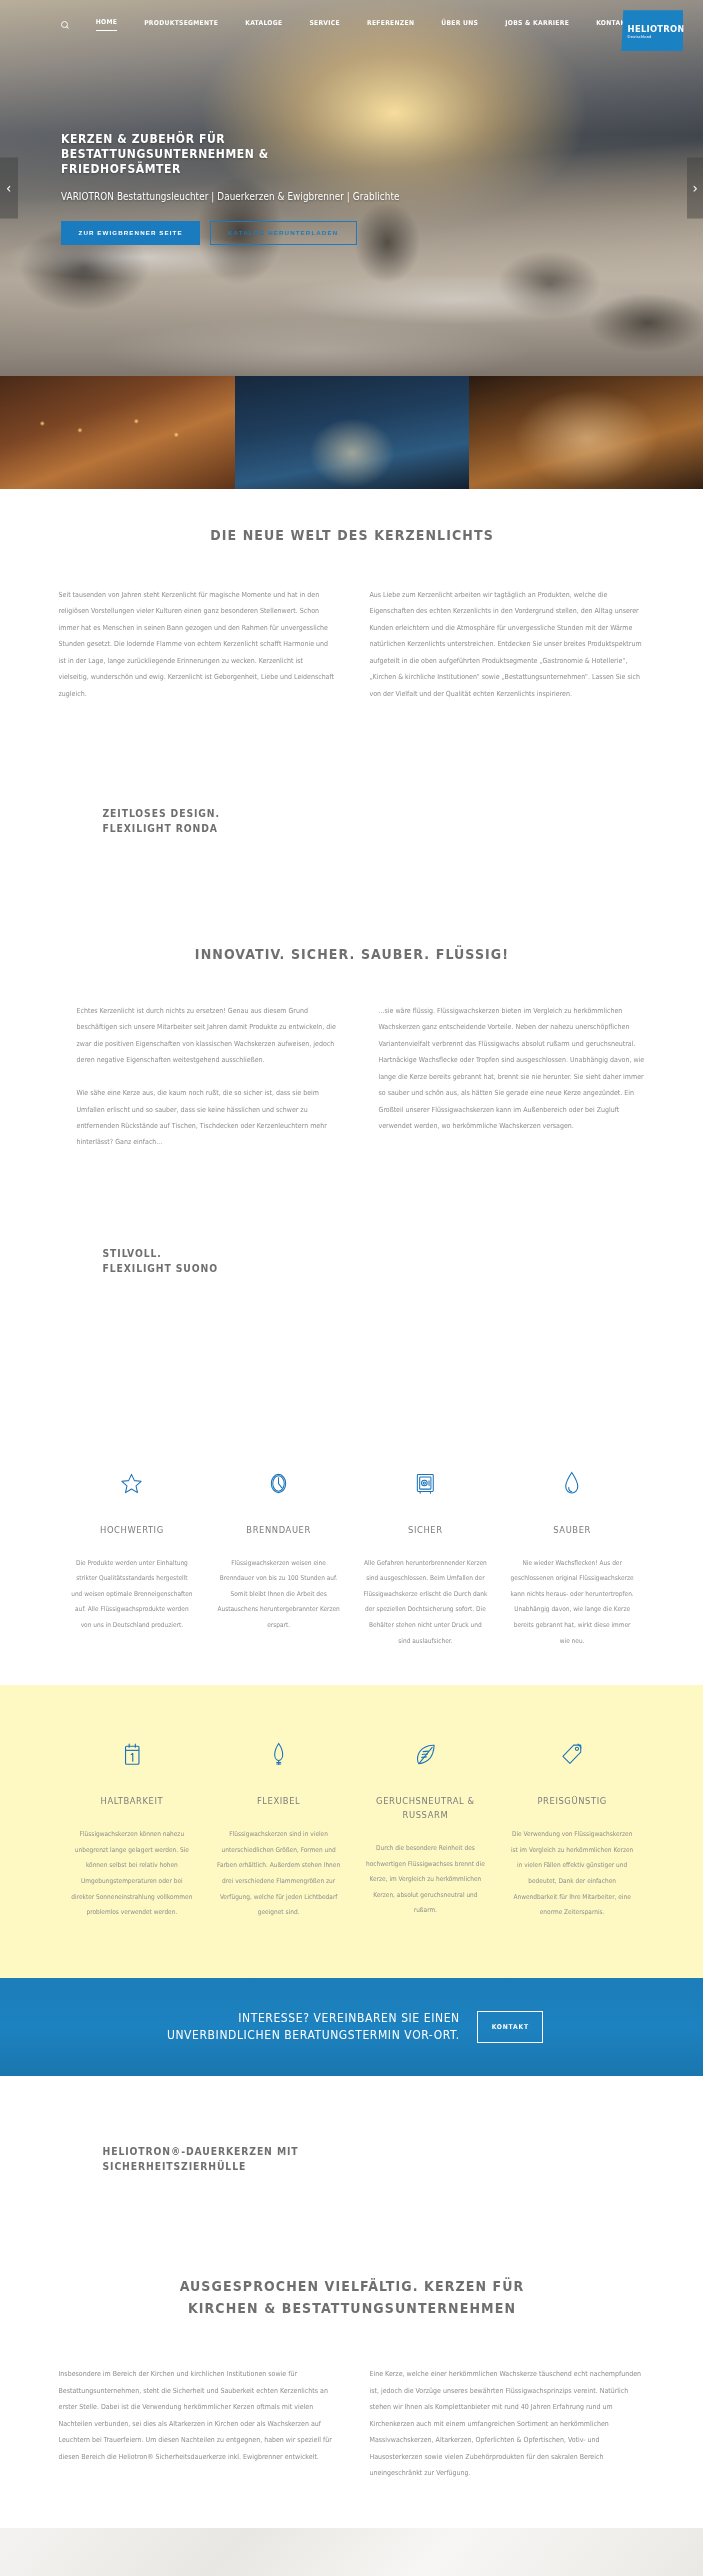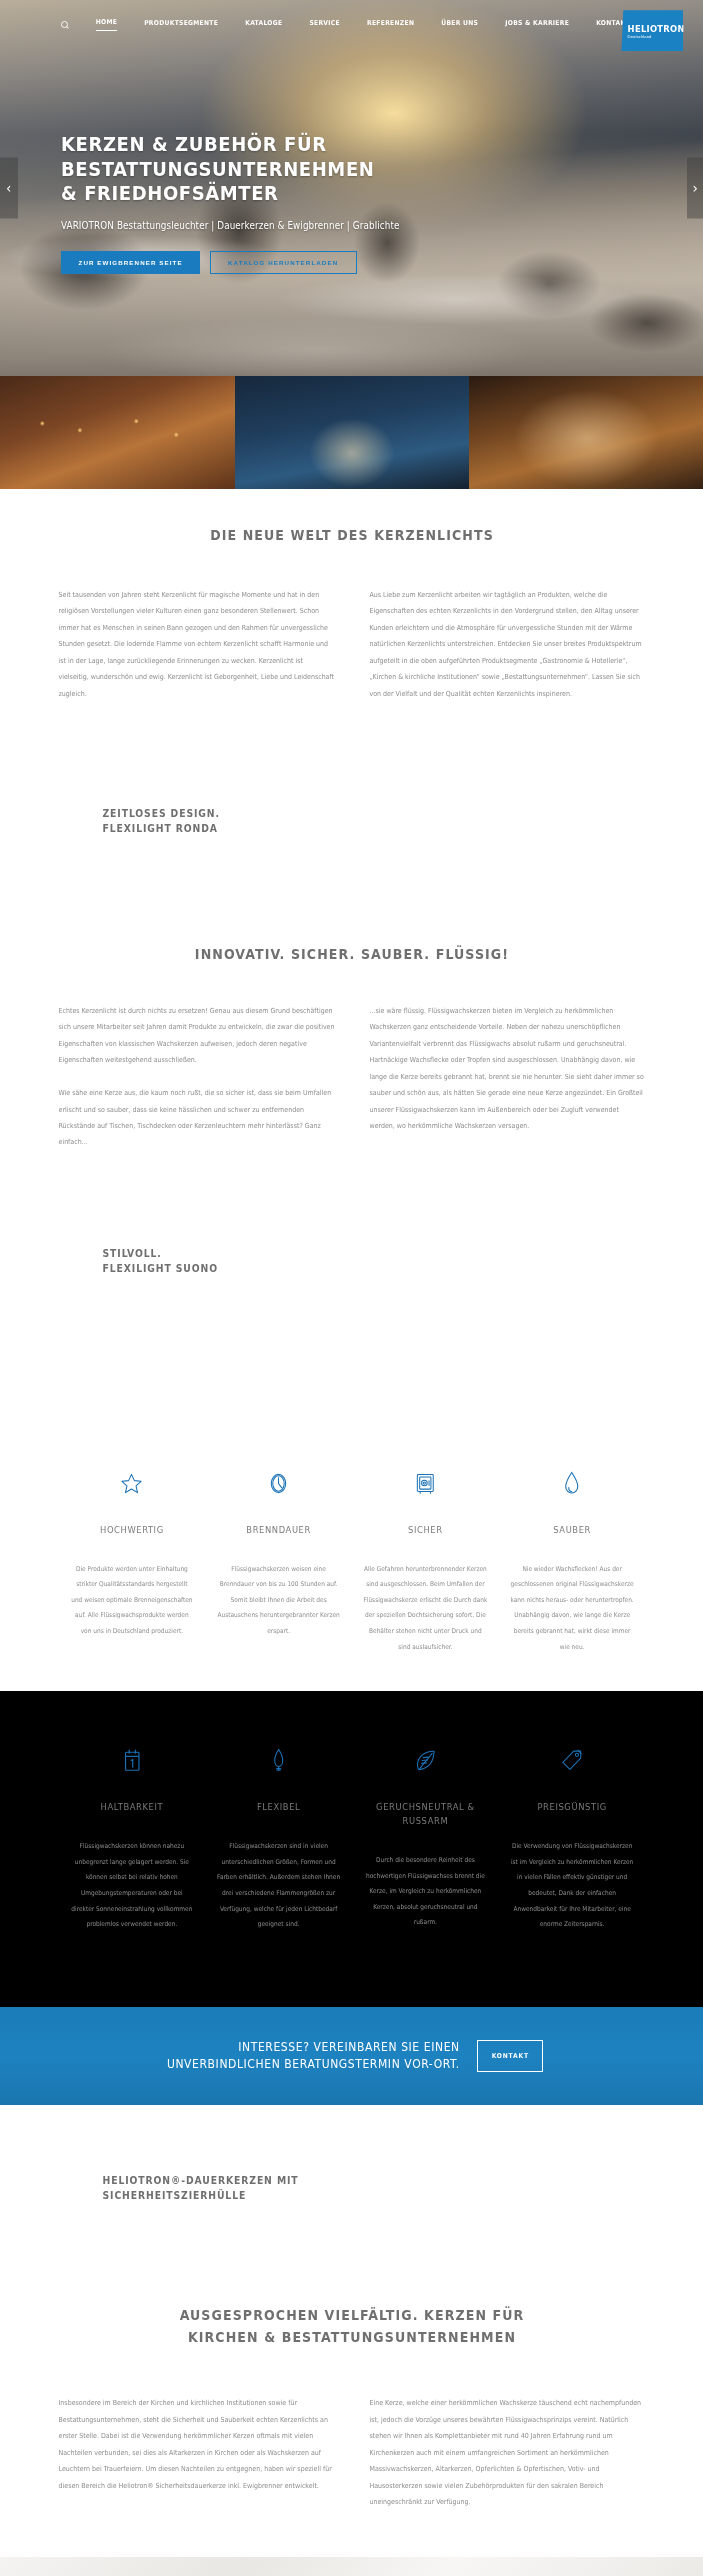--- a/index.html
+++ b/index.html
@@ -84,21 +84,21 @@
     clip-path: polygon(3% 0, 100% 0, 100% 100%, 0 100%);
     display: flex; flex-direction: column; justify-content: center; padding-left: 6.2px;
   }
   .brand-logo .b1 { color:#fff; font-weight: 700; font-size: 9.3px; letter-spacing: 0.3px;
      font-family:"Liberation Sans Narrow","DejaVu Sans Condensed","Liberation Sans",sans-serif;}
   .brand-logo .b2 { color:#fff; font-size: 4.1px; letter-spacing: 0.1px; margin-top:0.5px;}
 
   
   .hero-copy { position: absolute; left: 61px; top: 132px; z-index: 20; }
   .hero-copy h1 {
-    color:#fff; font-size: 20px; line-height: 1.23; letter-spacing: 0.6px;
+    color:#fff; font-size: 12px; line-height: 1.23; letter-spacing: 0.6px;
     font-weight: 700; text-transform: uppercase; max-width: 289px;
     font-family:"Liberation Sans Narrow","DejaVu Sans Condensed","Liberation Sans",sans-serif;
     text-shadow: 0 0.5px 2.1px rgba(0,0,0,.3);
   }
   .hero-sub {
     color:#fff; font-size: 9.8px; margin-top: 14.4px; letter-spacing:0.1px;
     font-family:"Liberation Sans Narrow","DejaVu Sans Condensed","Liberation Sans",sans-serif;
     text-shadow: 0 0.5px 2.1px rgba(0,0,0,.35);
     white-space: nowrap;
   }
@@ -169,21 +169,21 @@
     flex: 1; text-align:center; padding: 0 11.3px;
   }
   .feat .ico { height: 32px; display:flex; align-items:flex-end; justify-content:center; }
   .feat .ico svg { display:block; }
   .feat h3 {
     margin-top: 28px; font-size: 9.3px; letter-spacing: 0.6px; color:#7b7b7b;
     text-transform: uppercase; font-weight: 400; line-height:1.5;
     font-family:"Liberation Sans Narrow","DejaVu Sans Condensed","Liberation Sans",sans-serif;
   }
   .feat p {
-    margin-top: 25px; font-size: 6.5px; line-height: 2.4; color:#8d8d8d;
+    margin-top: 19px; font-size: 6.5px; line-height: 2.4; color:#8d8d8d;
     font-family:"Liberation Sans Narrow","DejaVu Sans Condensed","Liberation Sans",sans-serif;
   }
 
   
   .cta {
     background: linear-gradient(180deg,#1b7db9 0%, #1d82c0 50%, #1a76ae 100%);
     padding: 32px 0;
   }
   .cta-inner { width: 587px; margin:0 auto; display:flex; align-items:center; justify-content:center; gap: 17.5px; }
   .cta-text {
@@ -262,21 +262,21 @@
 <section class="sec" style="padding:57px 0 82px;">
   <div class="wrap">
     <h2 class="sec-title left" style="white-space:pre-line; line-height:1.45; font-size:10.3px; letter-spacing:0.9px; padding-left:44px;">ZEITLOSES DESIGN.
 FLEXILIGHT RONDA</h2>
   </div>
 </section>
 
 <section class="sec" style="padding:28px 0 46px;">
   <div class="wrap">
     <h2 class="sec-title">INNOVATIV. SICHER. SAUBER. FLÜSSIG!</h2>
-    <div class="two-col" style="margin-top:41px;">
+    <div class="two-col" style="margin-top:41px;margin-left:18px;">
       <p style="white-space:pre-line;">Echtes Kerzenlicht ist durch nichts zu ersetzen! Genau aus diesem Grund beschäftigen sich unsere Mitarbeiter seit Jahren damit Produkte zu entwickeln, die zwar die positiven Eigenschaften von klassischen Wachskerzen aufweisen, jedoch deren negative Eigenschaften weitestgehend ausschließen.
 
 Wie sähe eine Kerze aus, die kaum noch rußt, die so sicher ist, dass sie beim Umfallen erlischt und so sauber, dass sie keine hässlichen und schwer zu entfernenden Rückstände auf Tischen, Tischdecken oder Kerzenleuchtern mehr hinterlässt? Ganz einfach...</p>
       <p>...sie wäre flüssig. Flüssigwachskerzen bieten im Vergleich zu herkömmlichen Wachskerzen ganz entscheidende Vorteile. Neben der nahezu unerschöpflichen Variantenvielfalt verbrennt das Flüssigwachs absolut rußarm und geruchsneutral. Hartnäckige Wachsflecke oder Tropfen sind ausgeschlossen. Unabhängig davon, wie lange die Kerze bereits gebrannt hat, brennt sie nie herunter. Sie sieht daher immer so sauber und schön aus, als hätten Sie gerade eine neue Kerze angezündet. Ein Großteil unserer Flüssigwachskerzen kann im Außenbereich oder bei Zugluft verwendet werden, wo herkömmliche Wachskerzen versagen.</p>
     </div>
   </div>
 </section>
 
 <section class="sec" style="padding:49px 0 98px;">
   <div class="wrap">
@@ -330,21 +330,21 @@
             <path d="M11 33 C11 38 13.5 41 17 41.5" stroke-linecap="round"></path>
           </svg>
         </div>
         <h3>SAUBER</h3>
         <p>Nie wieder Wachsflecken! Aus der geschlossenen original Flüssigwachskerze kann nichts heraus- oder heruntertropfen. Unabhängig davon, wie lange die Kerze bereits gebrannt hat, wirkt diese immer wie neu.</p>
       </div>
     </div>
   </div>
 </section>
 
-<section class="sec" style="background:#000000; padding:49px 0 74px;">
+<section class="sec" style="background:#fef9c3; padding:49px 0 57px;">
   <div class="wrap">
     <div class="feat-grid">
       <div class="feat">
         <div class="ico">
           <svg width="16.5" height="23" viewBox="0 0 32 44" fill="none" stroke="#1b72b8" stroke-width="2.2">
             <rect x="3" y="6" width="26" height="35" rx="2"></rect>
             <path d="M3 14 L29 14"></path>
             <path d="M10 2 L10 8 M22 2 L22 8" stroke-linecap="round"></path>
             <path d="M14 22 L17 20 L17 35" stroke-linecap="round" stroke-linejoin="round"></path>
           </svg>

